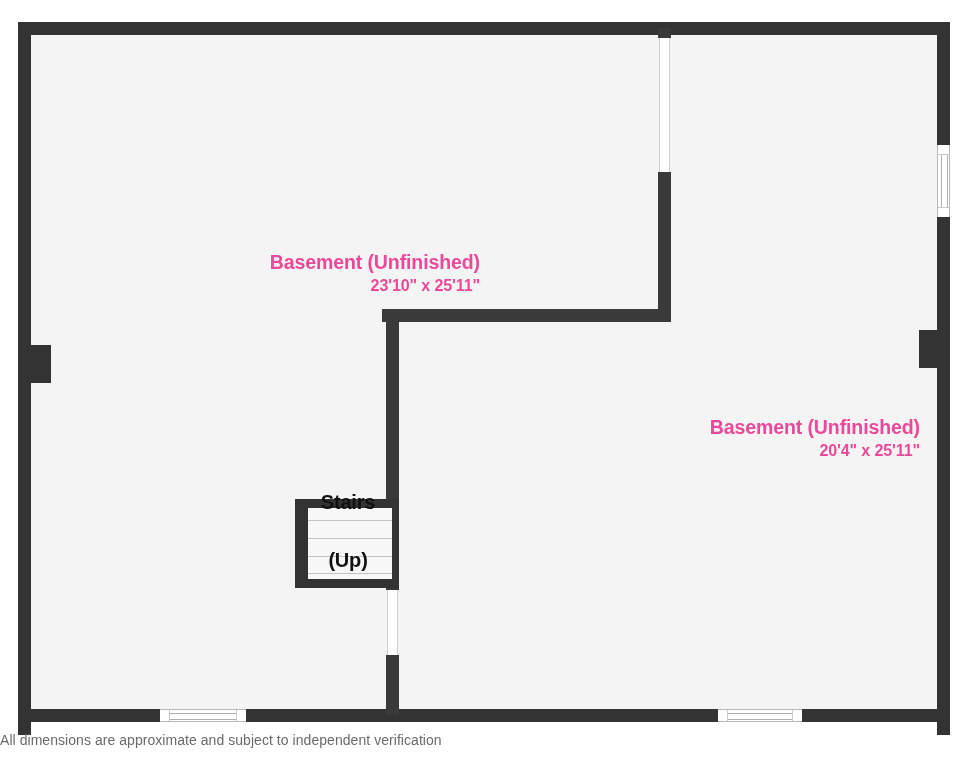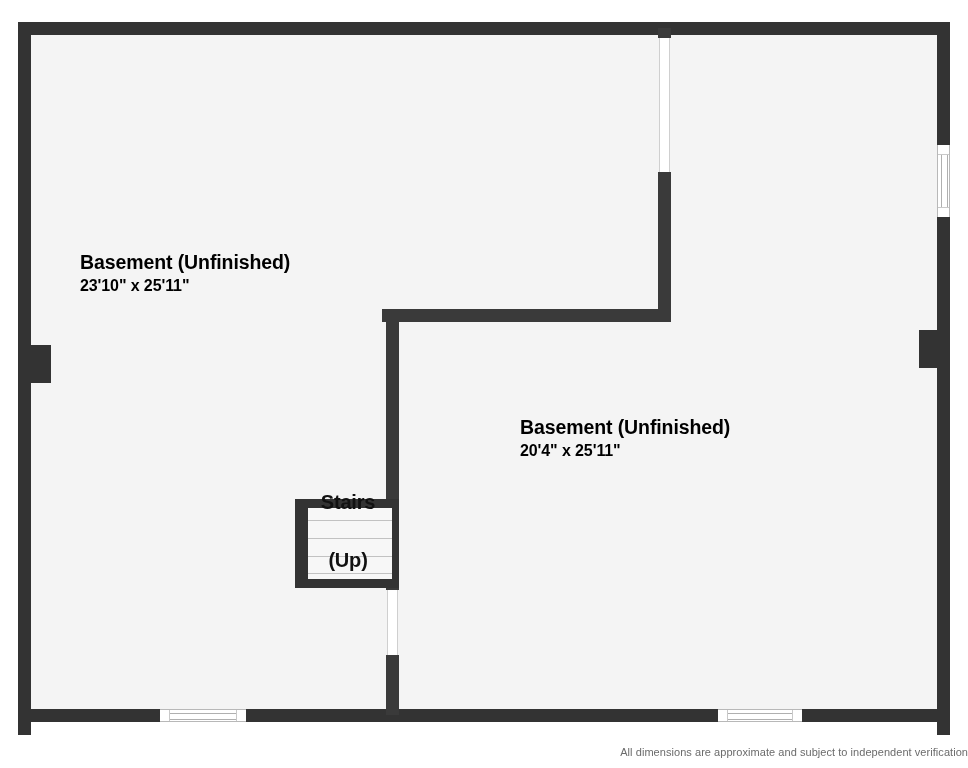--- a/index.html
+++ b/index.html
@@ -144,45 +144,45 @@
     font-weight: bold;
     font-size: 20px;
     line-height: 24px;
     letter-spacing: -0.2px;
     white-space: nowrap;
   }
 
   
   .room-label {
     position: absolute;
-    text-align: left;
-    color: #000000;
+    text-align: right;
+    color: #ec4899;
     white-space: nowrap;
   }
   .room-label .name {
     font-size: 19.5px;
     font-weight: bold;
     line-height: 25px;
     letter-spacing: -0.1px;
   }
   .room-label .dims {
     font-size: 16px;
     font-weight: bold;
     line-height: 22px;
     letter-spacing: -0.1px;
   }
 
   
   .disclaimer {
     position: absolute;
     left: 0;
     right: 0;
-    bottom: 10px;
-    text-align: right;
-    font-size: 11px;
+    bottom: 20px;
+    text-align: left;
+    font-size: 14px;
     color: #6b6b6b;
     letter-spacing: 0.05px;
   }
 </style>
 </head>
 <body>
 
 <div id="floorplan">
 
   <div class="floor" style="left:24px; top:28px; width:370px; height:694px;"></div>

